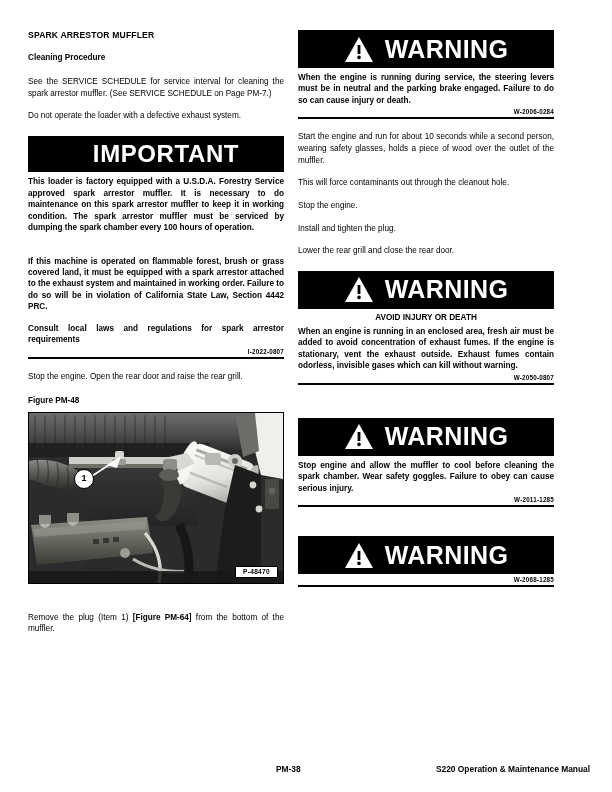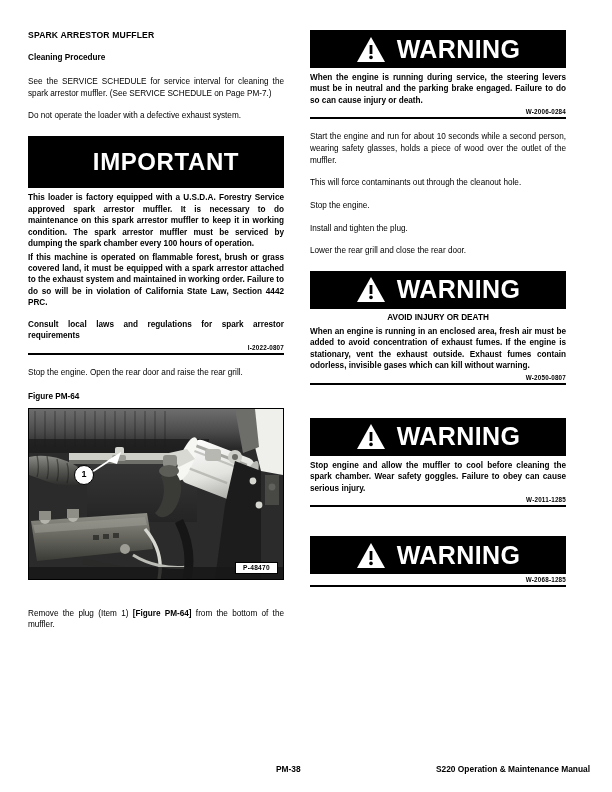--- a/index.html
+++ b/index.html
@@ -19,21 +19,21 @@
     position: absolute;
     inset: 0;
     border-radius: 6px;
   }
   .col {
     position: absolute;
     top: 30px;
     width: 256px;
   }
   .col-left  { left: 28px; }
-  .col-right { left: 310px; }
+  .col-right { left: 298px; }
 
   h1.section-title {
     font-size: 8.6px;
     font-weight: bold;
     letter-spacing: 0.15px;
     margin: 0 0 13px 0;
     line-height: 1.2;
   }
   h2.sub-title {
     font-size: 8.2px;
@@ -55,21 +55,21 @@
   .safety-block { margin: 0 0 12px 0; }
   .banner {
     background: #000000;
     color: #ffffff;
     height: 38px;
     display: flex;
     align-items: center;
     justify-content: center;
     gap: 11px;
   }
-  .banner.important { height: 52px; padding-left: 20px; }
+  .banner.important { height: 36px; padding-left: 20px; }
   .banner-word {
     font-size: 25px;
     font-weight: bold;
     letter-spacing: 0.4px;
     line-height: 1;
   }
   .banner.important .banner-word { font-size: 24px; letter-spacing: 0.6px; }
   .tri-icon {
     width: 30px;
     height: 27px;
@@ -176,30 +176,30 @@
     <h2 class="sub-title">Cleaning Procedure</h2>
 
     <p class="body-text">See the SERVICE SCHEDULE for service interval for cleaning the spark arrestor muffler. (See SERVICE SCHEDULE on Page PM-7.)</p>
     <p class="body-text">Do not operate the loader with a defective exhaust system.</p>
 
     <div class="safety-block" style="margin-top:14px;">
       <div class="banner important">
         <span class="banner-word">IMPORTANT</span>
       </div>
       <p class="safety-body">This loader is factory equipped with a U.S.D.A. Forestry Service approved spark arrestor muffler. It is necessary to do maintenance on this spark arrestor muffler to keep it in working condition. The spark arrestor muffler must be serviced by dumping the spark chamber every 100 hours of operation.</p>
-      <p class="safety-body" style="margin-top:2px;">If this machine is operated on flammable forest, brush or grass covered land, it must be equipped with a spark arrestor attached to the exhaust system and maintained in working order. Failure to do so will be in violation of California State Law, Section 4442 PRC.</p>
+      <p class="safety-body" style="margin-top:22px;">If this machine is operated on flammable forest, brush or grass covered land, it must be equipped with a spark arrestor attached to the exhaust system and maintained in working order. Failure to do so will be in violation of California State Law, Section 4442 PRC.</p>
       <p class="safety-body" style="margin-top:10px;">Consult local laws and regulations for spark arrestor requirements</p>
       <div class="safety-id">I-2022-0807</div>
       <div class="rule"></div>
     </div>
 
     <p class="body-text" style="margin-top:12px;">Stop the engine. Open the rear door and raise the rear grill.</p>
 
     <div style="margin-top:13px;">
-      <div class="figure-caption">Figure PM-64</div>
+      <div class="figure-caption">Figure PM-48</div>
       <div class="photo">
         <svg width="254" height="170" viewBox="0 0 254 170" xmlns="http://www.w3.org/2000/svg">
           <defs>
             <linearGradient id="gTop" x1="0" y1="0" x2="0" y2="1">
               <stop offset="0" stop-color="#6e6e6e"></stop>
               <stop offset="0.55" stop-color="#4c4c4c"></stop>
               <stop offset="1" stop-color="#272727"></stop>
             </linearGradient>
             <linearGradient id="gHose" x1="0" y1="0" x2="0" y2="1">
               <stop offset="0" stop-color="#8a8a86"></stop>

